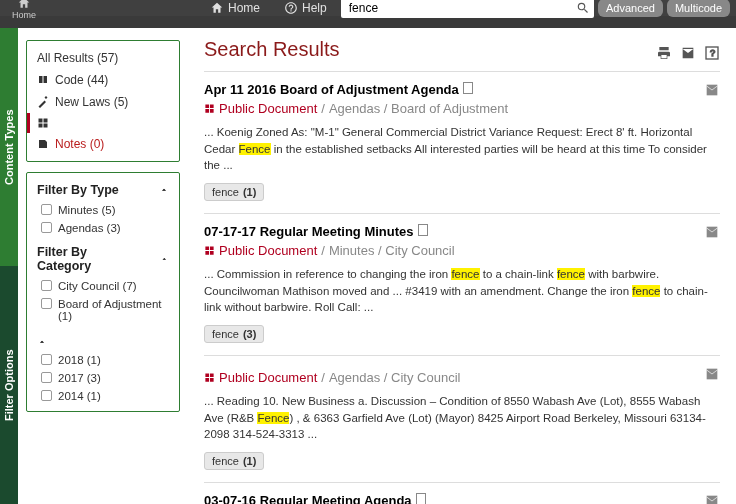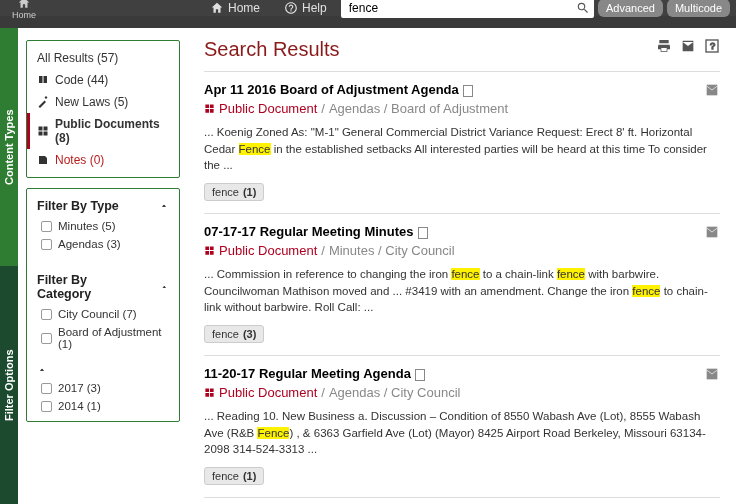--- a/index.html
+++ b/index.html
@@ -19,30 +19,30 @@
 .side-tab.green { background:#2e7d32; }
 .side-tab.dgreen { background:#1b4a2e; }
 .main { position:absolute; left:18px; top:28px; right:0; bottom:0; background:#eee; display:flex; }
 .sidebar { width:170px; background:#fff; padding:8px 0; overflow:auto; }
 .panel { margin:4px 8px 10px 8px; }
 .panel.outlined { border:1px solid #2e7d32; border-radius:2px; padding:6px 0; }
 .ct-item { display:flex; align-items:center; gap:6px; padding:4px 10px; font-size:12px; color:#333; cursor:pointer; }
 .ct-item.active { border-left:3px solid #b00020; padding-left:7px; font-weight:bold; }
 .ct-item svg, .ct-item .box { width:12px; height:12px; fill:#333; flex-shrink:0; }
 .filter-head { display:flex; justify-content:space-between; align-items:center; padding:4px 10px; font-size:12.5px; font-weight:bold; color:#222; cursor:pointer;gap:31px; }
-.filter-opt { display:flex; align-items:center; gap:6px; padding:3px 14px; font-size:11.5px; color:#333; cursor:pointer; }
+.filter-opt { display:flex; gap:6px; padding:3px 14px; font-size:11.5px; color:#333; cursor:pointer; }
 .filter-opt .cb { width:11px; height:11px; border:1px solid #999; border-radius:2px; flex-shrink:0; }
 .results { flex:1; background:#fff; padding:10px 16px; overflow:auto; }
-.results-head { display:flex; justify-content:space-between; align-items:flex-start; margin-bottom:10px; }
+.results-head { display:flex; justify-content:space-between; align-items:flex-end; margin-bottom:10px; }
 .results-head h1 { color:#8b1a1a; font-size:20px; font-weight:normal; }
 .results-head .tools { display:flex; gap:8px; }
 .results-head .tools .ic { width:16px; height:16px; color:#555; cursor:pointer; display:flex; align-items:center; justify-content:center; }
 .result { border-top:1px solid #ddd; padding:10px 0 12px 0; position:relative; }
 .result .mail { position:absolute; right:0; top:10px; width:16px; height:16px; fill:#888; cursor:pointer; }
-.result h2 { font-size:13px; color:#000; font-weight:bold; display:flex; align-items:flex-end; gap:4px; }
+.result h2 { font-size:13px; color:#000; font-weight:bold; display:flex; align-items:flex-start; gap:4px; }
 .result h2 .doc-ic { width:10px; height:12px; border:1px solid #888; display:inline-block; }
 .crumbs { display:flex; align-items:center; gap:4px; font-size:13px; margin-top:4px; }
 .crumbs .grid-ic { width:11px; height:11px; fill:#b00020; }
 .crumbs .pd { color:#b00020; }
 .crumbs .sep { color:#888; }
 .crumbs .rest { color:#888; }
 .snippet { font-size:11.5px; color:#333; margin-top:8px; line-height:1.45; }
 .snippet .hl { background:#fff200; }
 .badge-row { margin-top:8px; }
 .badge { display:inline-flex; align-items:center; gap:4px; background:#e8e8e8; border:1px solid #ccc; border-radius:3px; padding:2px 7px; font-size:11px; color:#333; cursor:pointer; }
@@ -103,21 +103,20 @@
       <div class="ct-item">
         <svg viewBox="0 0 24 24">
             <path d="M3 21l12-12 3 3L6 24zm15-15l3-3-3-3-3 3z"></path>
           </svg>
         <span>New Laws (5)</span>
       </div>
       <div class="ct-item active">
         <svg viewBox="0 0 24 24">
             <path d="M3 3h8v8H3zM13 3h8v8h-8zM3 13h8v8H3zM13 13h8v8h-8z"></path>
           </svg>
-        <span>Public Documents (8)</span>
       </div>
       <div class="ct-item muted">
         <svg viewBox="0 0 24 24" fill="#aaa">
             <path d="M4 4h12l4 4v12H4z"></path>
           </svg>
         <span>Notes (0)</span>
       </div>
     </div>
 
     <div class="panel outlined">
@@ -129,40 +128,44 @@
       </div>
       <div class="filter-opt">
           <span class="cb"></span>
           <span>Minutes (5)</span>
         </div>
       <div class="filter-opt">
           <span class="cb"></span>
           <span>Agendas (3)</span>
         </div>
 
-      <div class="filter-head" style="margin-top:16px">
+      <div class="filter-head" style="margin-top:4px">
         <span>Filter By Category</span>
         <svg class="chev" viewBox="0 0 24 24">
             <path d="M7 14l5-5 5 5z"></path>
           </svg>
       </div>
       <div class="filter-opt">
           <span class="cb"></span>
           <span>City Council (7)</span>
         </div>
       <div class="filter-opt">
           <span class="cb"></span>
           <span>Board of Adjustment (1)</span>
         </div>
 
       <div class="filter-head" style="margin-top:8px">
         <svg class="chev" viewBox="0 0 24 24">
             <path d="M7 14l5-5 5 5z"></path>
           </svg>
       </div>
+      <div class="filter-opt">
+          <span class="cb"></span>
+          <span>2018 (1)</span>
+        </div>
       <div class="filter-opt">
           <span class="cb"></span>
           <span>2017 (3)</span>
         </div>
       <div class="filter-opt">
           <span class="cb"></span>
           <span>2014 (1)</span>
         </div>
     </div>
   </div>
@@ -240,24 +243,20 @@
             <span>fence</span> 
             <span class="cnt">(3)</span>
           </span></div>
     </div>
 
     <div class="result">
       <svg class="mail" viewBox="0 0 24 24">
           <path d="M4 4h16v16H4z" fill="#888"></path>
           <path d="M4 6l8 6 8-6" fill="none" stroke="#fff"></path>
         </svg>
-      <h2>
-          <span>11-20-17 Regular Meeting Agenda</span>
-          <span class="doc-ic"></span>
-        </h2>
       <div class="crumbs">
         <svg class="grid-ic" viewBox="0 0 24 24">
             <path d="M3 3h8v8H3zM13 3h8v8h-8zM3 13h8v8H3zM13 13h8v8h-8z"></path>
           </svg>
         <span class="pd">Public Document</span>
           <span class="sep">/</span>
           <span class="rest">Agendas / City Council</span>
       </div>
       <div class="snippet">
         <span>... Reading 10. New Business a. Discussion – Condition of 8550 Wabash Ave (Lot), 8555 Wabash Ave (R&amp;B </span><span class="hl">Fence</span><span>) , &amp; 6363 Garfield Ave (Lot) (Mayor) 8425 Airport Road Berkeley, Missouri 63134-2098 314-524-3313 ...</span>

